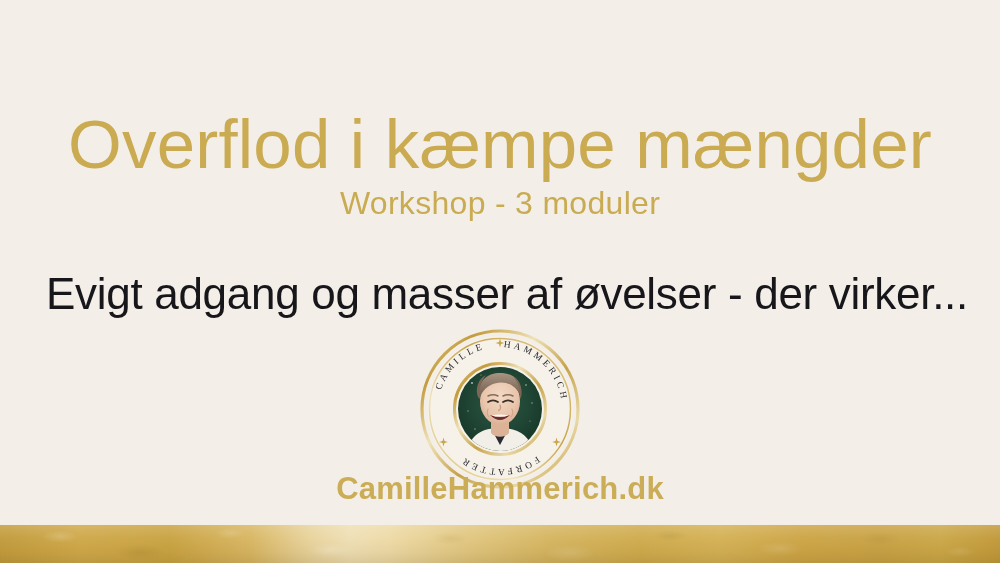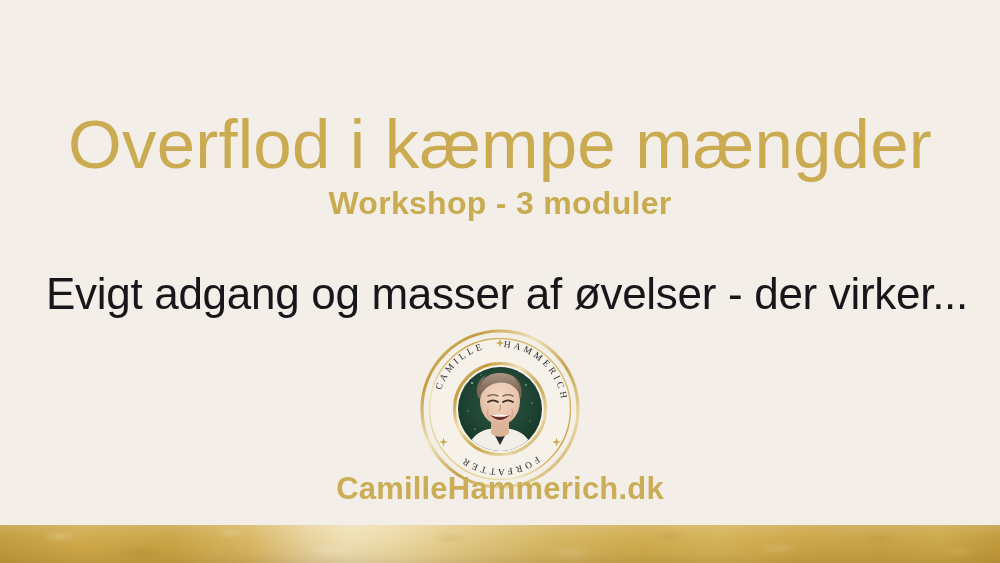--- a/index.html
+++ b/index.html
@@ -40,21 +40,21 @@
   }
 
   .subtitle {
     position: absolute;
     left: 0;
     top: 184px;
     width: 1000px;
     text-align: center;
     font-size: 32px;
     line-height: 38px;
-    font-weight: 700;
+    font-weight: 400;
     letter-spacing: 0.3px;
     color: #c9ab52;
     white-space: nowrap;
   }
 
   .tagline {
     position: absolute;
     left: 7px;
     top: 232px;
     width: 1000px;

